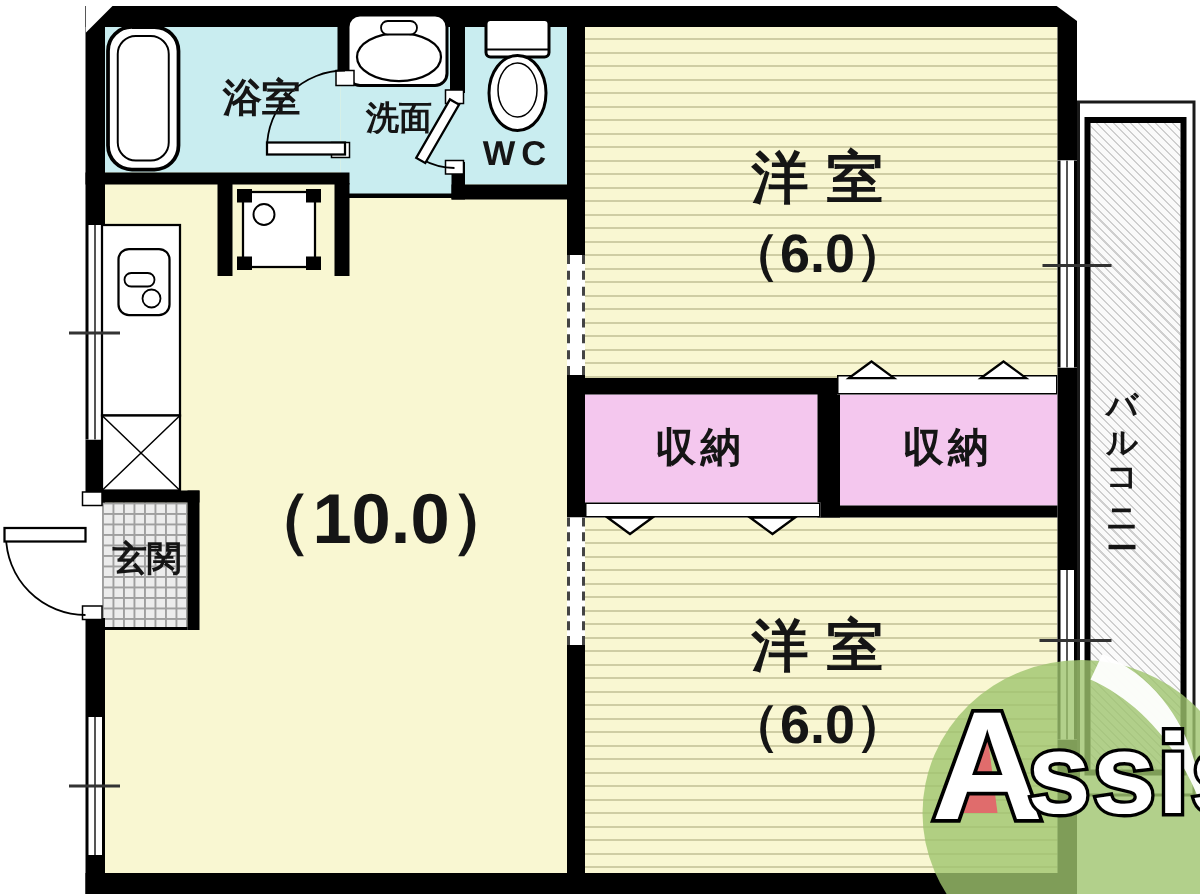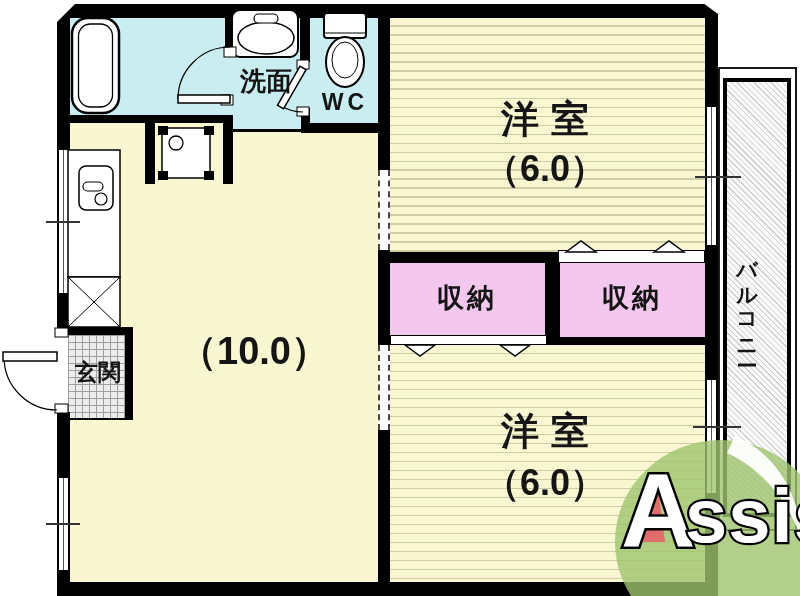--- a/index.html
+++ b/index.html
@@ -145,29 +145,30 @@
       <line x1="693" y1="427" x2="741" y2="427"></line>
     </g>
     <g fill="#fff" stroke="#000" stroke-width="1.5">
       <polygon points="566,252 581,241 596,252"></polygon>
       <polygon points="654,252 669,241 684,252"></polygon>
       <polygon points="405,345 420,356 435,345"></polygon>
       <polygon points="500,345 515,356 530,345"></polygon>
     </g>
   </svg>
 
-  <div class="lbl" style="left:226px;top:68px;width:80px;font-size:26px;">洗面</div>
+  <div class="lbl" style="left:132px;top:52px;width:85px;font-size:26px;">浴室</div>
+  <div class="lbl" style="left:226px;top:68px;width:80px;font-size:22px;">洗面</div>
   <div class="lbl" style="left:312px;top:91px;width:66px;font-size:23px;letter-spacing:4px;">WC</div>
   <div class="lbl" style="left:440px;top:100px;width:210px;font-size:38px;letter-spacing:12px;text-indent:12px;">洋室</div>
   <div class="lbl" style="left:440px;top:151px;width:210px;font-size:36px;">（6.0）</div>
   <div class="lbl" style="left:412px;top:285px;width:110px;font-size:27px;letter-spacing:3px;">収納</div>
   <div class="lbl" style="left:577px;top:285px;width:110px;font-size:27px;letter-spacing:3px;">収納</div>
   <div class="lbl" style="left:440px;top:412px;width:210px;font-size:38px;letter-spacing:12px;text-indent:12px;">洋室</div>
   <div class="lbl" style="left:440px;top:465px;width:210px;font-size:36px;">（6.0）</div>
-  <div class="lbl" style="left:154px;top:332px;width:200px;font-size:38px;">（10.0）</div>
+  <div class="lbl" style="left:154px;top:322px;width:200px;font-size:47px;">（10.0）</div>
   <div class="lbl" style="left:70px;top:361px;width:56px;font-size:23px;">玄関</div>
   <div class="lbl vlbl" style="left:737px;top:226px;height:150px;font-size:21px;letter-spacing:3px;">バルコニー</div>
 
   <svg class="abs" style="left:597px;top:428px;" width="205" height="168" viewBox="0 0 205 168">
     <ellipse cx="124" cy="114" rx="106" ry="102" fill="#9fc46e" opacity="0.8"></ellipse>
     <path d="M138 8 C180 26 202 66 205 112 C190 70 163 40 130 25 Z" fill="#fff" opacity="0.95"></path>
     <polygon points="60,52 41,114 68,114" fill="#e06c6c"></polygon>
     <text x="24" y="118" font-size="103" font-weight="bold" font-family="'Liberation Sans','DejaVu Sans',sans-serif" fill="#fff" stroke="#000" stroke-width="5" paint-order="stroke" letter-spacing="2">A</text>
     <text x="88" y="114" font-size="76" font-weight="bold" font-family="'Liberation Sans','DejaVu Sans',sans-serif" fill="#fff" stroke="#000" stroke-width="4.5" paint-order="stroke" letter-spacing="1">ssist</text>
   </svg>

